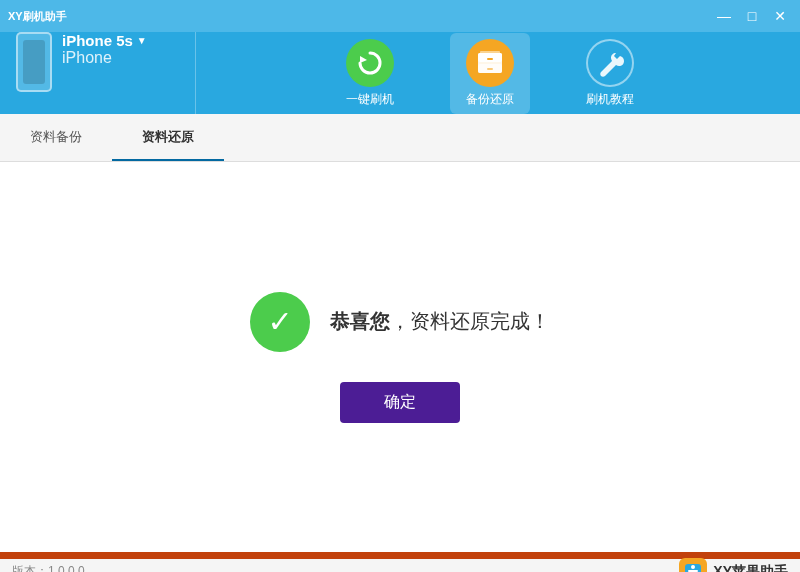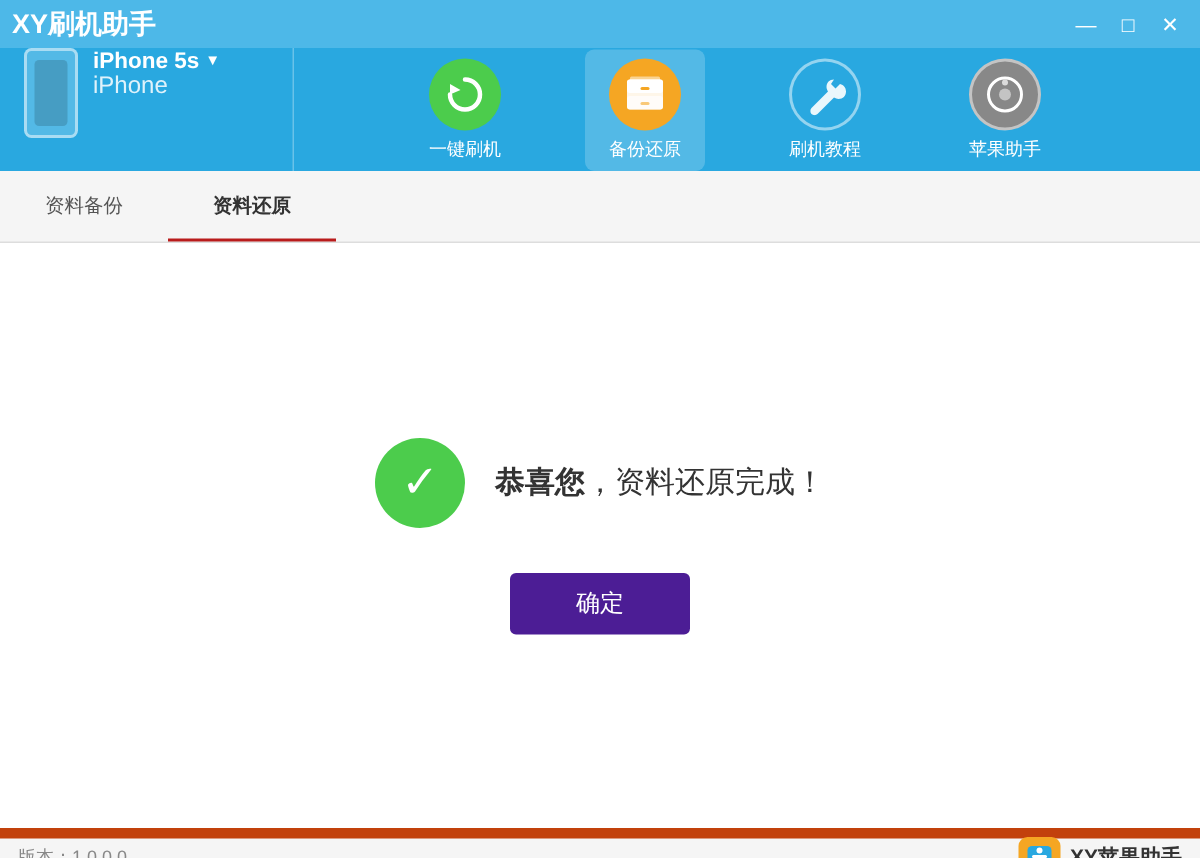--- a/index.html
+++ b/index.html
@@ -16,21 +16,21 @@
     .titlebar {
       background: #4db8e8;
       height: 32px;
       display: flex;
       align-items: center;
       justify-content: space-between;
       padding: 0 8px;
     }
     .titlebar-title {
       color: white;
-      font-size: 18px;
+      font-size: 11px;
       font-weight: bold;
     }
     .titlebar-controls {
       display: flex;
       gap: 4px;
     }
     .titlebar-btn {
       color: white;
       font-size: 14px;
       cursor: pointer;
@@ -143,21 +143,21 @@
       padding: 0 30px;
       display: flex;
       align-items: center;
       font-size: 13px;
       color: #555;
       cursor: pointer;
       border-bottom: 2px solid transparent;
     }
     .tab.active {
       color: #333;
-      border-bottom: 2px solid #b91c1c;
+      border-bottom: 2px solid #0369a1;
       font-weight: bold;
     }
 
     
     .content {
       background: white;
       flex: 1;
       height: calc(572px - 32px - 82px - 36px - 32px);
       display: flex;
       flex-direction: column;
@@ -295,30 +295,20 @@
 
     <div class="nav-item">
       <div class="nav-icon-circle icon-wrench">
         <svg width="28" height="28" viewBox="0 0 28 28" fill="none" xmlns="http://www.w3.org/2000/svg">
           <path d="M20 4 C17 4 15 6 15 9 C15 10 15.5 11 16 12 L5 23 C4 24 4 26 5 27 C6 28 8 28 9 27 L20 16 C21 16.5 22 17 23 17 C26 17 28 15 28 12 C28 9.5 26.5 7.5 24 7 L21 10 L18 7 Z" fill="white" opacity="0.9"></path>
         </svg>
       </div>
       <span class="nav-label">刷机教程</span>
     </div>
 
-    <div class="nav-item">
-      <div class="nav-icon-circle icon-apple">
-        <svg width="28" height="28" viewBox="0 0 28 28" fill="none" xmlns="http://www.w3.org/2000/svg">
-          <circle cx="14" cy="14" r="11" stroke="white" stroke-width="2" fill="none"></circle>
-          <circle cx="14" cy="14" r="4" fill="white" opacity="0.5"></circle>
-          <circle cx="14" cy="6" r="2" fill="white" opacity="0.7"></circle>
-        </svg>
-      </div>
-      <span class="nav-label">苹果助手</span>
-    </div>
   </div>
 </div>
 
 <div class="tabs">
   <div class="tab">
     <span>资料备份</span>
   </div>
   <div class="tab active">
     <span>资料还原</span>
   </div>

